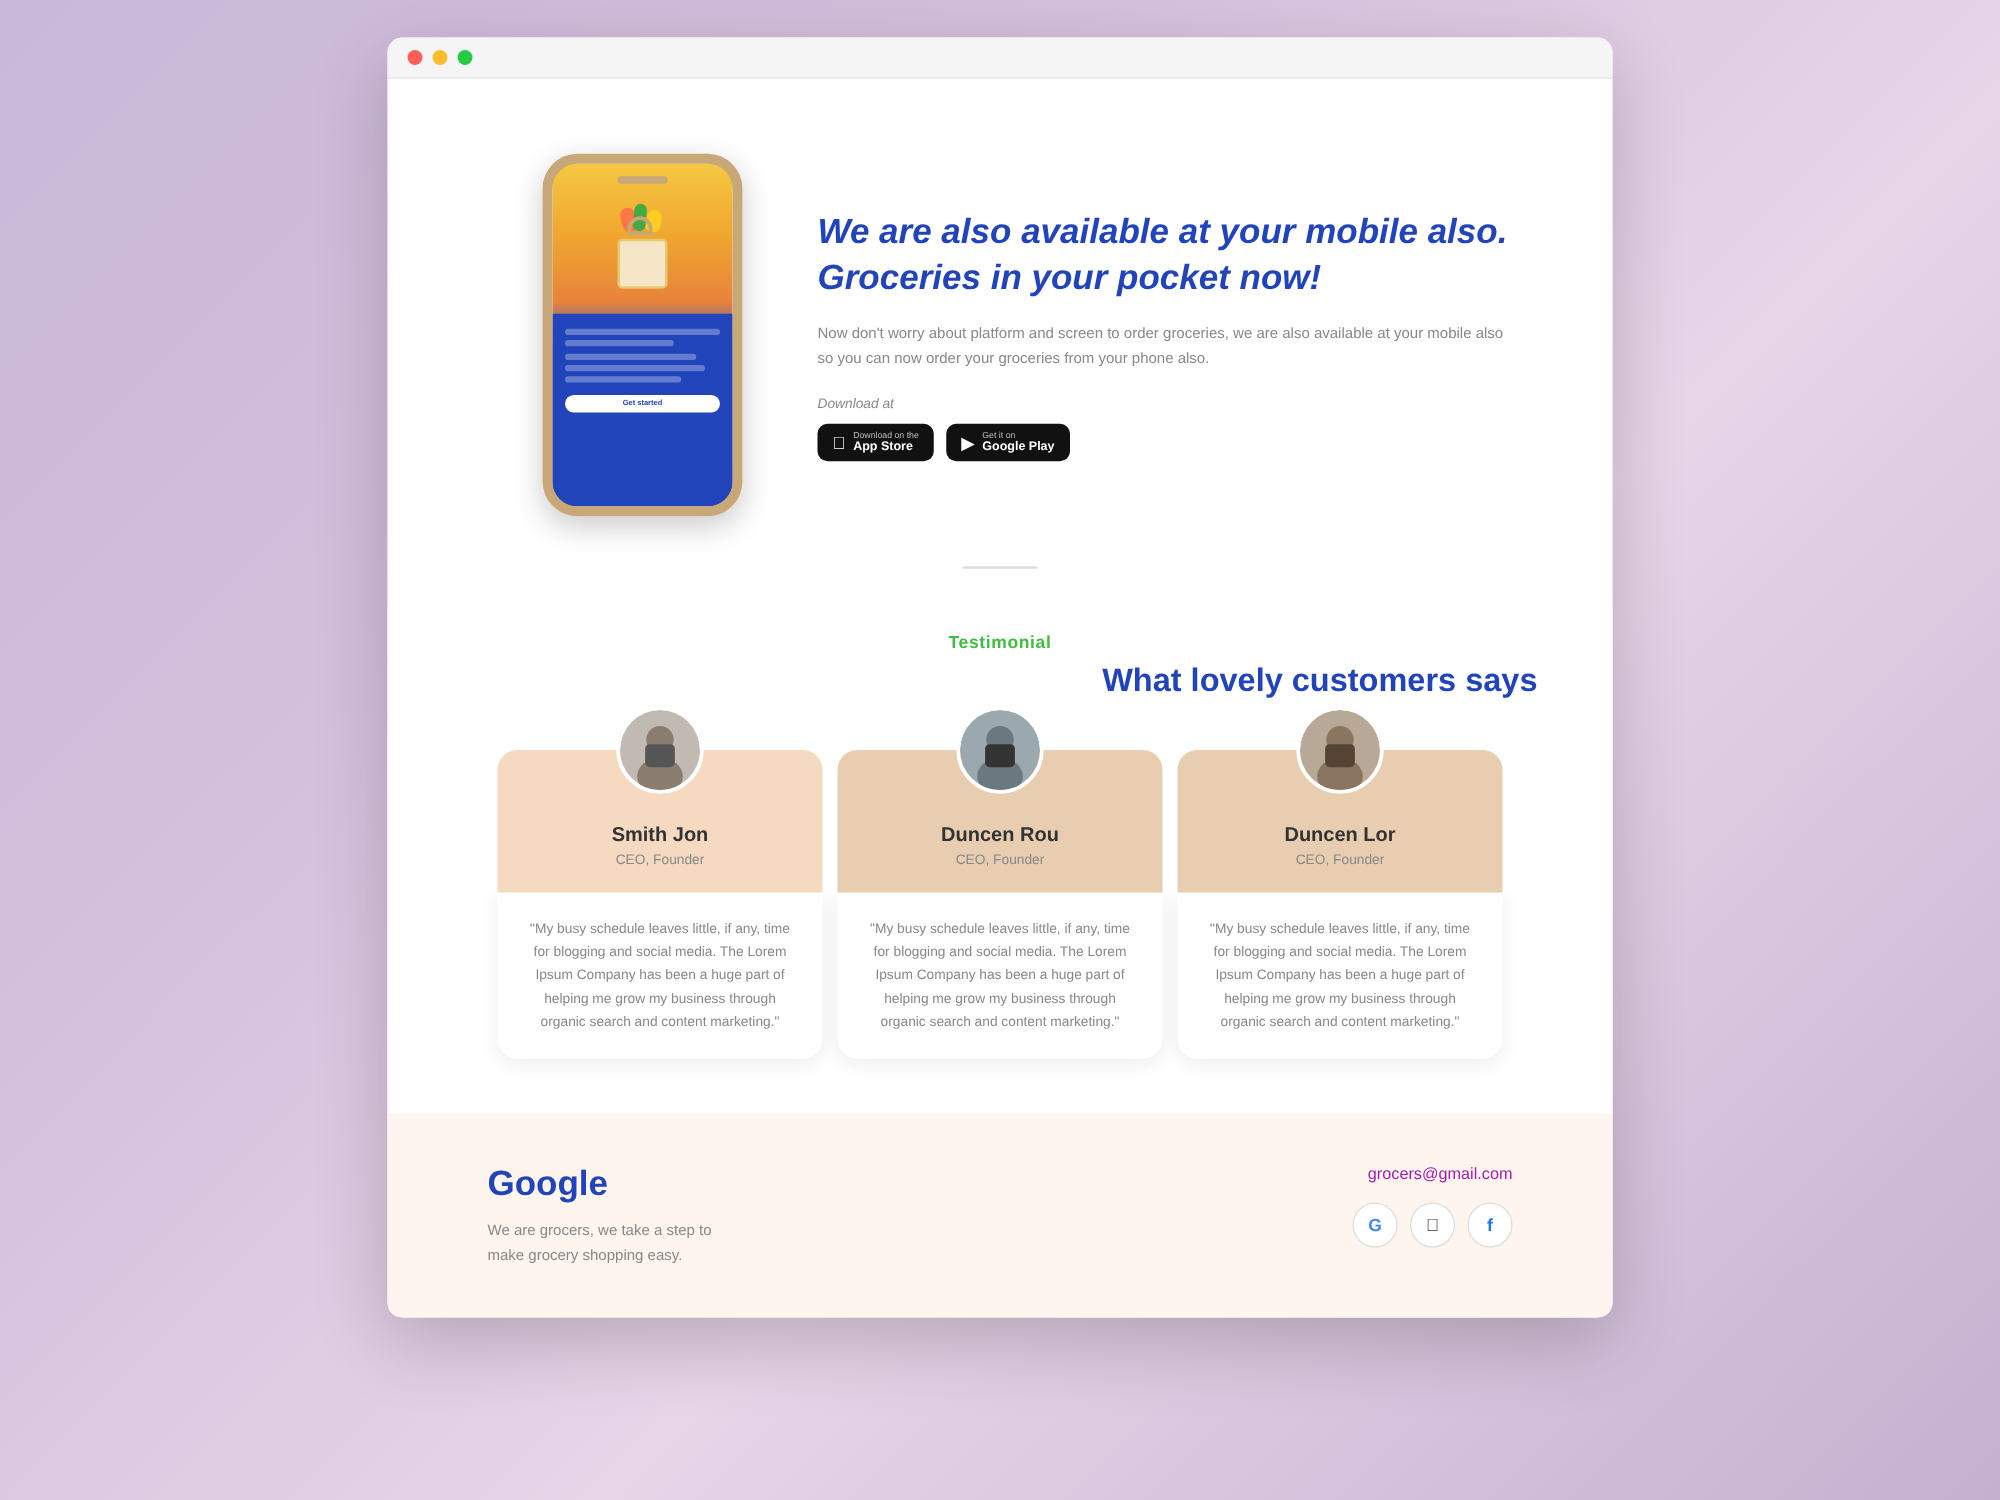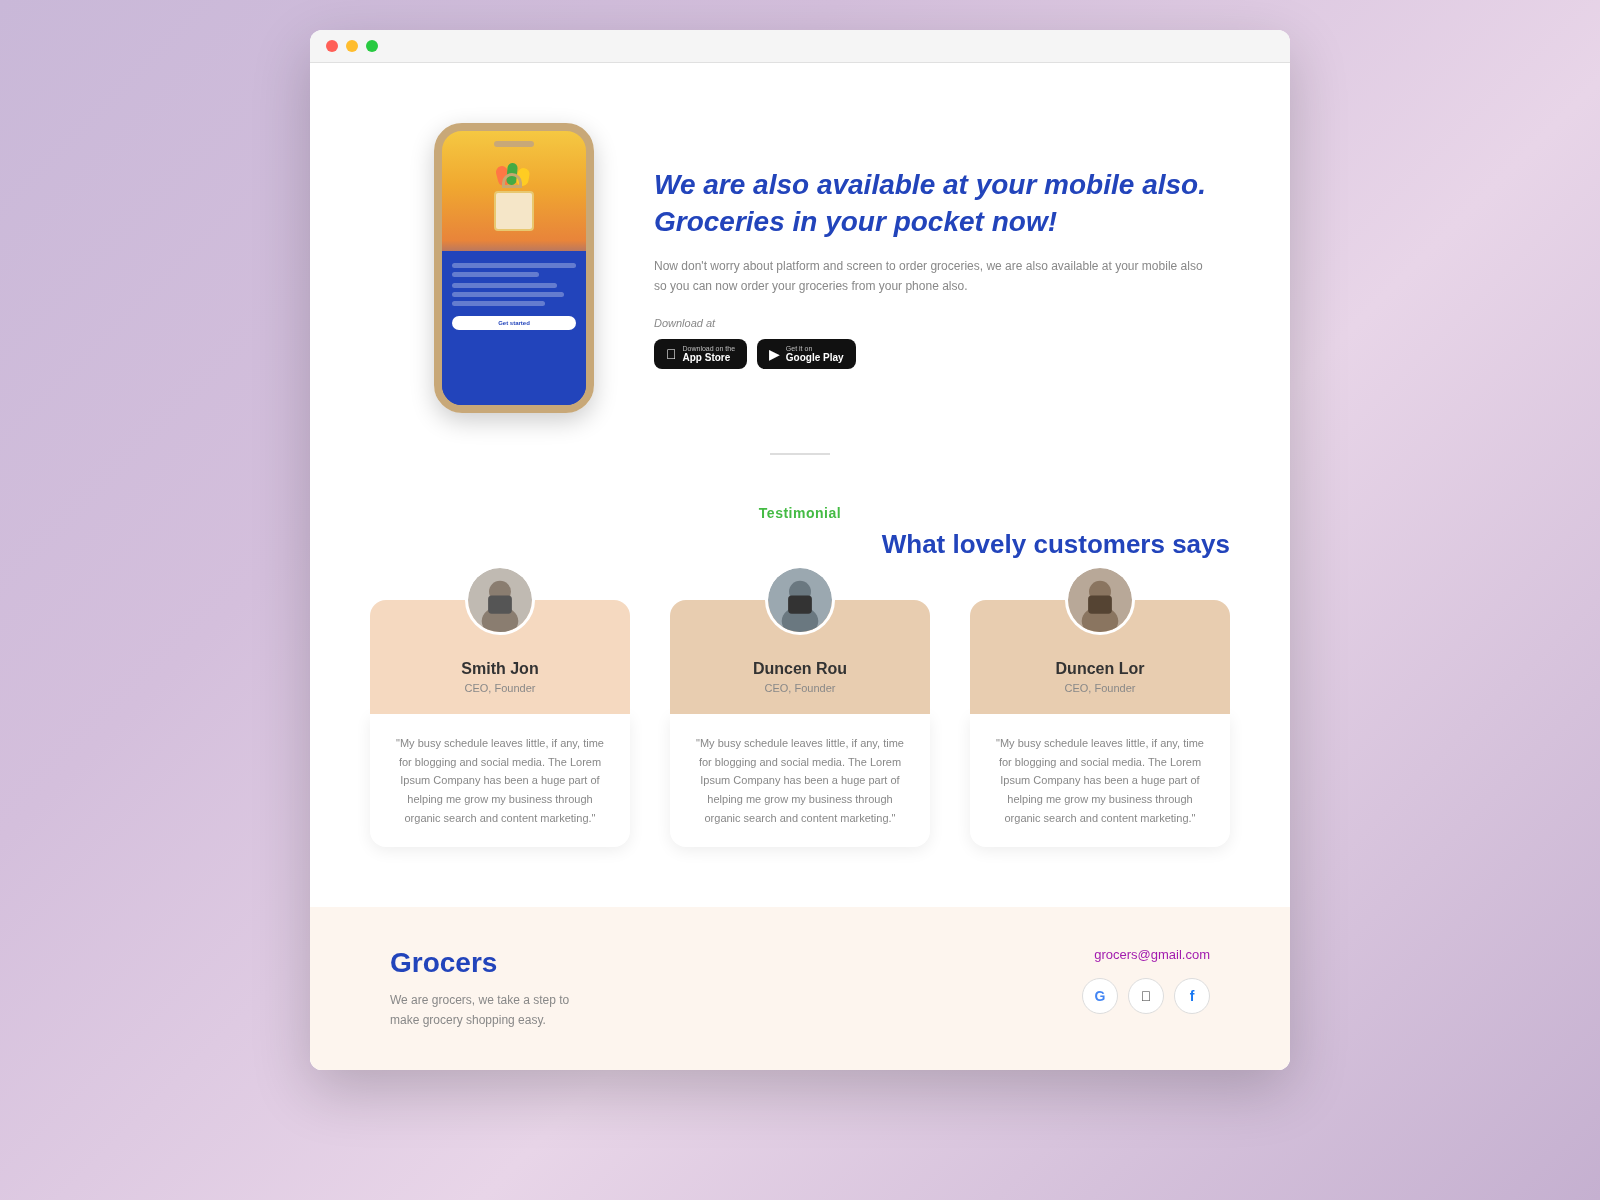--- a/index.html
+++ b/index.html
@@ -197,42 +197,42 @@
     }
     .divider-line {
       width: 60px;
       height: 2px;
       background: #ddd;
       margin: 0 auto 30px auto;
     }
 
     
     .testimonial-section {
-      padding: 20px 60px 60px 60px;
+      padding: 20px 60px 44px 60px;
       background: #fff;
     }
     .testimonial-label {
       text-align: center;
       color: #44bb44;
       font-size: 14px;
       font-weight: 600;
       margin-bottom: 8px;
       letter-spacing: 0.5px;
     }
     .testimonial-title {
       text-align: right;
       color: #2244bb;
       font-size: 26px;
       font-weight: 700;
       margin-bottom: 40px;
     }
     .testimonial-cards {
       display: flex;
-      gap: 29px;
-      justify-content: space-between;
+      gap: 12px;
+      justify-content: center;
     }
     .testimonial-card {
       flex: 1;
       max-width: 260px;
       border-radius: 16px;
       overflow: visible;
       position: relative;
     }
     .card-top {
       background: #f5d9c0;
@@ -453,21 +453,21 @@
           <div class="card-bottom">
             <p class="card-quote">"My busy schedule leaves little, if any, time for blogging and social media. The Lorem Ipsum Company has been a huge part of helping me grow my business through organic search and content marketing."</p>
           </div>
         </div>
 
       </div>
     </div>
 
     <div class="footer-section">
       <div class="footer-brand">
-        <div class="footer-brand-name">Grocers</div>
+        <div class="footer-brand-name">Google</div>
         <div class="footer-brand-desc">We are grocers, we take a step to make grocery shopping easy.</div>
       </div>
       <div class="footer-contact">
         <div class="footer-email">grocers@gmail.com</div>
         <div class="footer-social">
           <div class="social-btn social-google">G</div>
           <div class="social-btn social-apple"></div>
           <div class="social-btn social-facebook">f</div>
         </div>
       </div>

